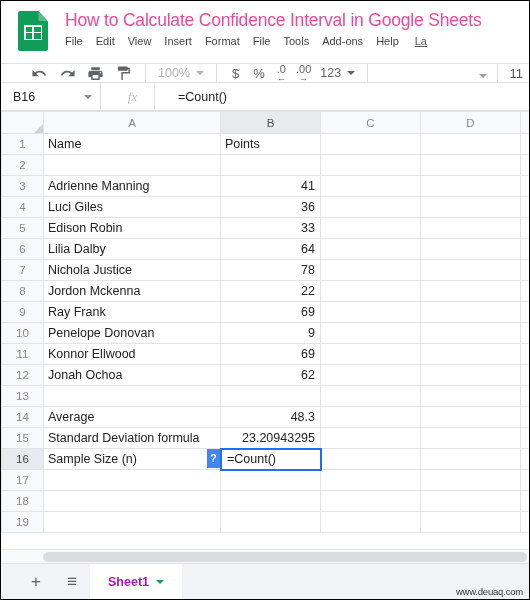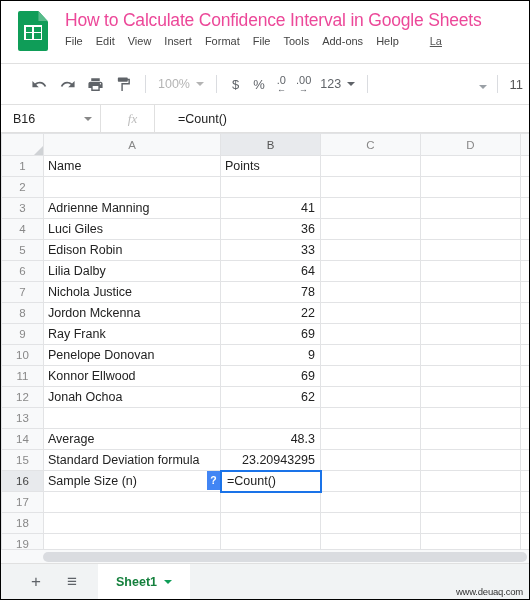--- a/index.html
+++ b/index.html
@@ -71,26 +71,26 @@
     margin-top: 4px;
     font-size: 11px;
     color: #444;
     align-items: baseline;
     white-space: nowrap;
   }
   .menubar .menu-item { cursor: default; }
   .menubar .lastedit {
     color: #555;
     text-decoration: underline;
-    margin-left: 18px;
+    margin-left: 3px;
   }
 
   
   .toolbar {
-    height: 42px;
+    height: 20px;
     border-top: 1px solid #e0e0e0;
     border-bottom: 1px solid #e0e0e0;
     display: flex;
     align-items: center;
     padding-left: 24px;
     gap: 0px;
     flex: 0 0 auto;
     background: #fff;
   }
   .tb-btn {
@@ -259,23 +259,22 @@
   }
   .bb-btn {
     width: 36px; display: flex; align-items: center; justify-content: center;
     color: #5f6368; font-size: 17px;
   }
   .bb-btn.first { margin-left: 17px; }
   .sheet-tab {
     background: #fff;
     display: flex; align-items: center; gap: 7px;
     padding: 0 18px;
-    margin-left: 8px;
     font-size: 12.5px;
-    color: #15803d;
+    color: #a21caf;
     font-weight: bold;
   }
   .sheet-tab .caret { border-top-color: #0F9D58; }
   .watermark {
     position: absolute;
     right: 6px; bottom: 2px;
     font-size: 9.5px;
     color: #333;
     font-family: "Liberation Sans", sans-serif;
     letter-spacing: -0.2px;

